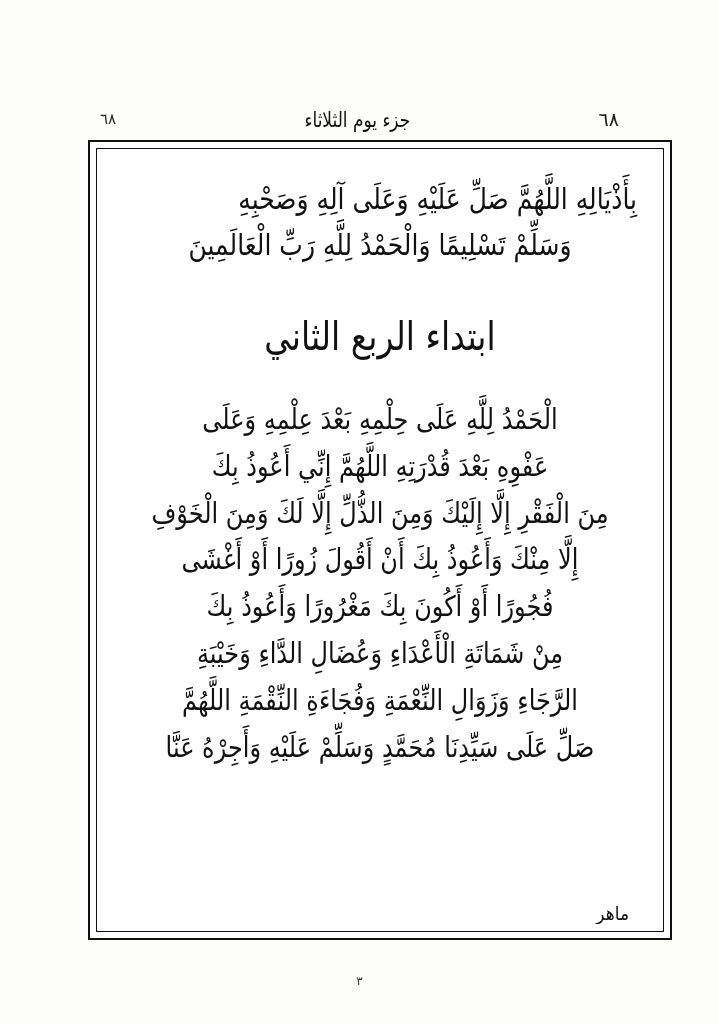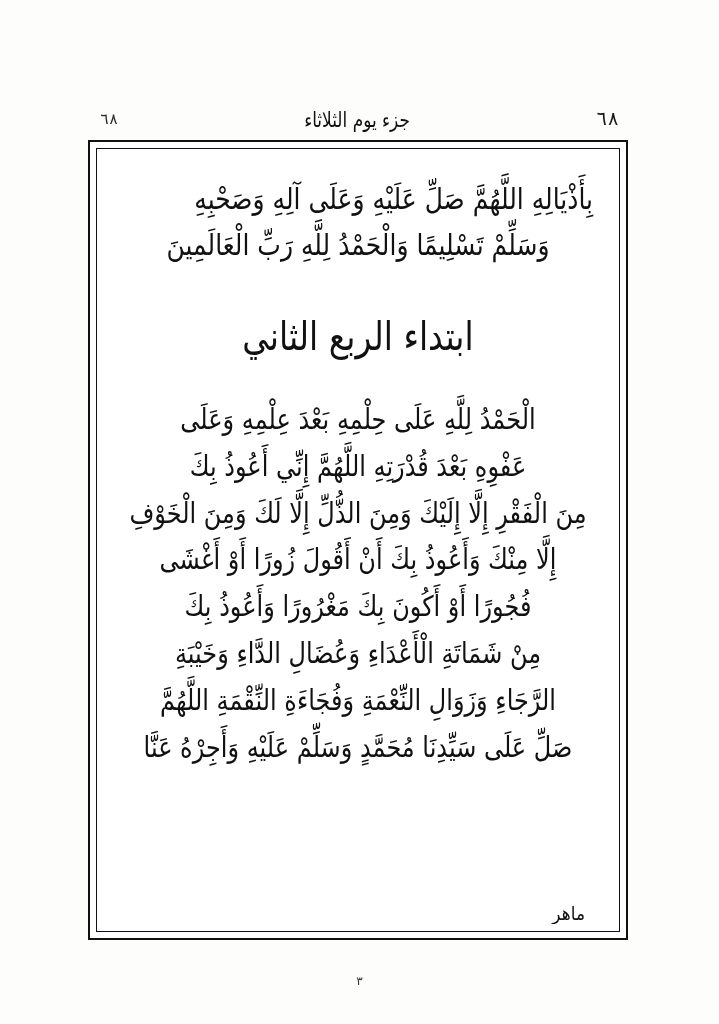--- a/index.html
+++ b/index.html
@@ -29,21 +29,21 @@
     left: 100px;
     right: 100px;
     height: 30px;
     display: flex;
     align-items: center;
     justify-content: space-between;
     direction: rtl;
   }
   .header .pagenum-right,
   .header .pagenum-left {
-    font-family: Liberation Mono, monospace;
+    font-family: Liberation Serif, serif;
     font-size: 19px;
     color: #1a1a1a;
     letter-spacing: 1px;
   }
   .header .pagenum-left {
     font-size: 15px;
     color: #2a2a2a;
   }
   .header .juz-title {
     font-family: "DejaVu Sans", sans-serif;
@@ -51,21 +51,21 @@
     color: #111;
     white-space: nowrap;
     transform: scaleY(1.25);
   }
 
   
   .frame-outer {
     position: absolute;
     top: 140px;
     left: 88px;
-    width: 540px;
+    width: 584px;
     height: 800px;
     border: 2.5px solid #111;
     box-sizing: border-box;
     background: #fff;
   }
   .frame-inner {
     position: absolute;
     top: 6px;
     left: 6px;
     right: 6px;

